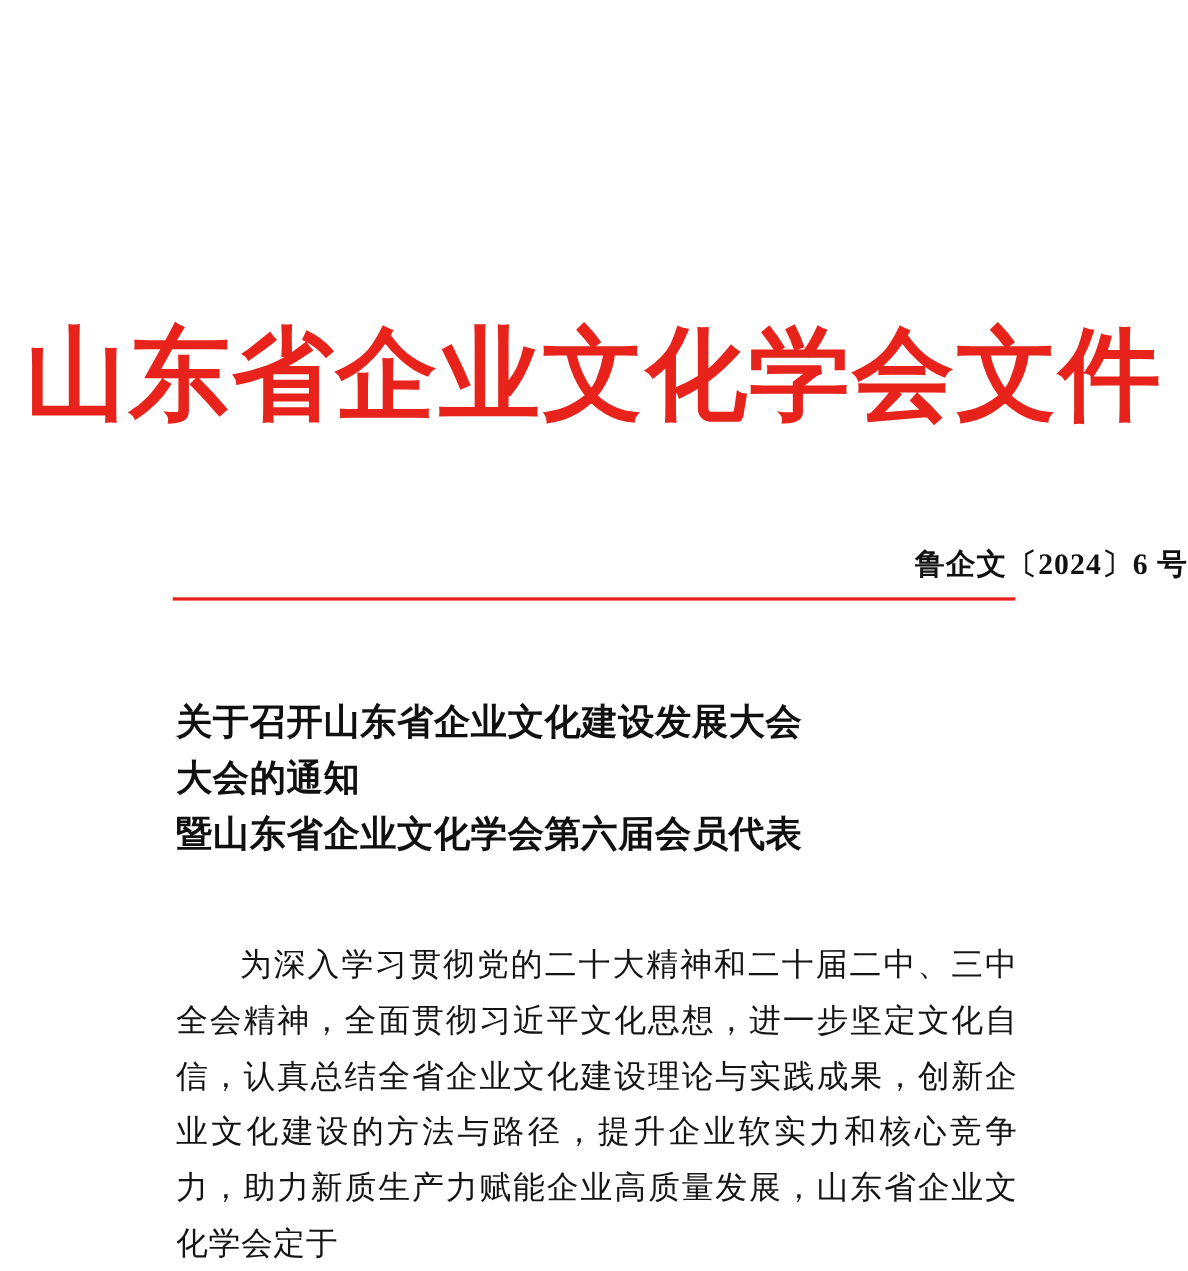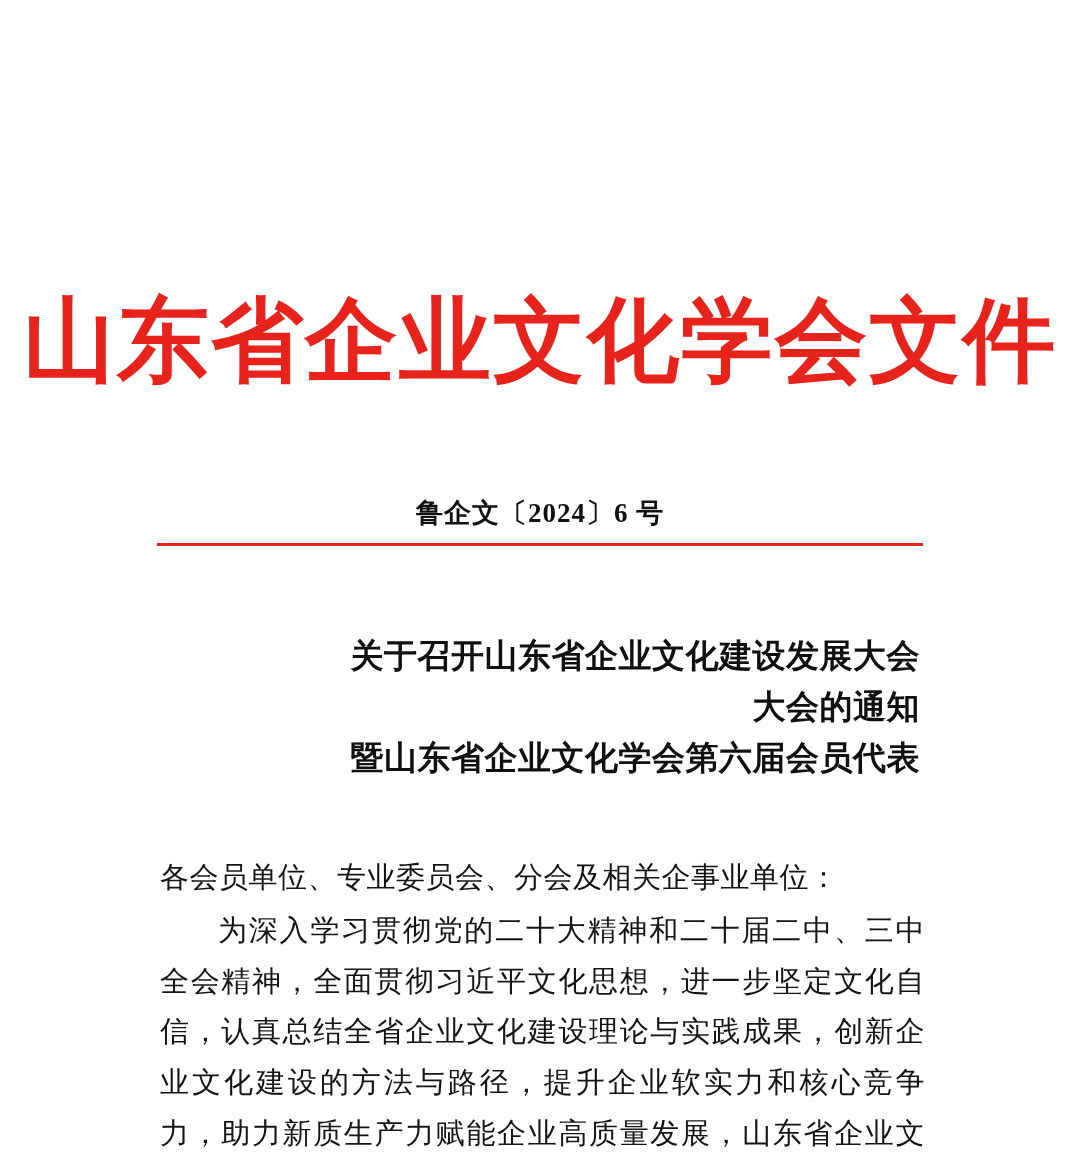--- a/index.html
+++ b/index.html
@@ -37,42 +37,42 @@
     color: #e8231b;
     letter-spacing: 2px;
     white-space: nowrap;
     transform: scaleX(1.0);
   }
   .doc-number {
     position: absolute;
     top: 495px;
     left: 0;
     width: 1080px;
-    text-align: center;
+    text-align: right;
     font-family: "Liberation Serif", "DejaVu Serif", serif;
     font-size: 27px;
     font-weight: 600;
     color: #111111;
     letter-spacing: 1px;
   }
   .red-rule {
     position: absolute;
     top: 543px;
     left: 157px;
     width: 766px;
     height: 3px;
     background: #e8231b;
   }
   
   .doc-title {
     position: absolute;
     top: 630px;
     left: 160px;
     width: 760px;
-    text-align: right;
+    text-align: left;
     font-family: "DejaVu Serif", "Liberation Serif", serif;
     font-weight: 700;
     font-size: 33px;
     line-height: 1.55;
     color: #101010;
     letter-spacing: 0.5px;
   }
   .doc-title .tl {
     display: block;
   }
@@ -112,17 +112,16 @@
 
   <div class="red-rule"></div>
 
   <div class="doc-title">
     <span class="tl">关于召开山东省企业文化建设发展大会</span>
     <span class="tl">大会的通知</span>
     <span class="tl">暨山东省企业文化学会第六届会员代表</span>
   </div>
 
   <div class="body-block">
-    <p class="salutation">各会员单位、专业委员会、分会及相关企事业单位：</p>
     <p class="para">为深入学习贯彻党的二十大精神和二十届二中、三中全会精神，全面贯彻习近平文化思想，进一步坚定文化自信，认真总结全省企业文化建设理论与实践成果，创新企业文化建设的方法与路径，提升企业软实力和核心竞争力，助力新质生产力赋能企业高质量发展，山东省企业文化学会定于</p>
   </div>
 
 </div>
 
 </body></html>

